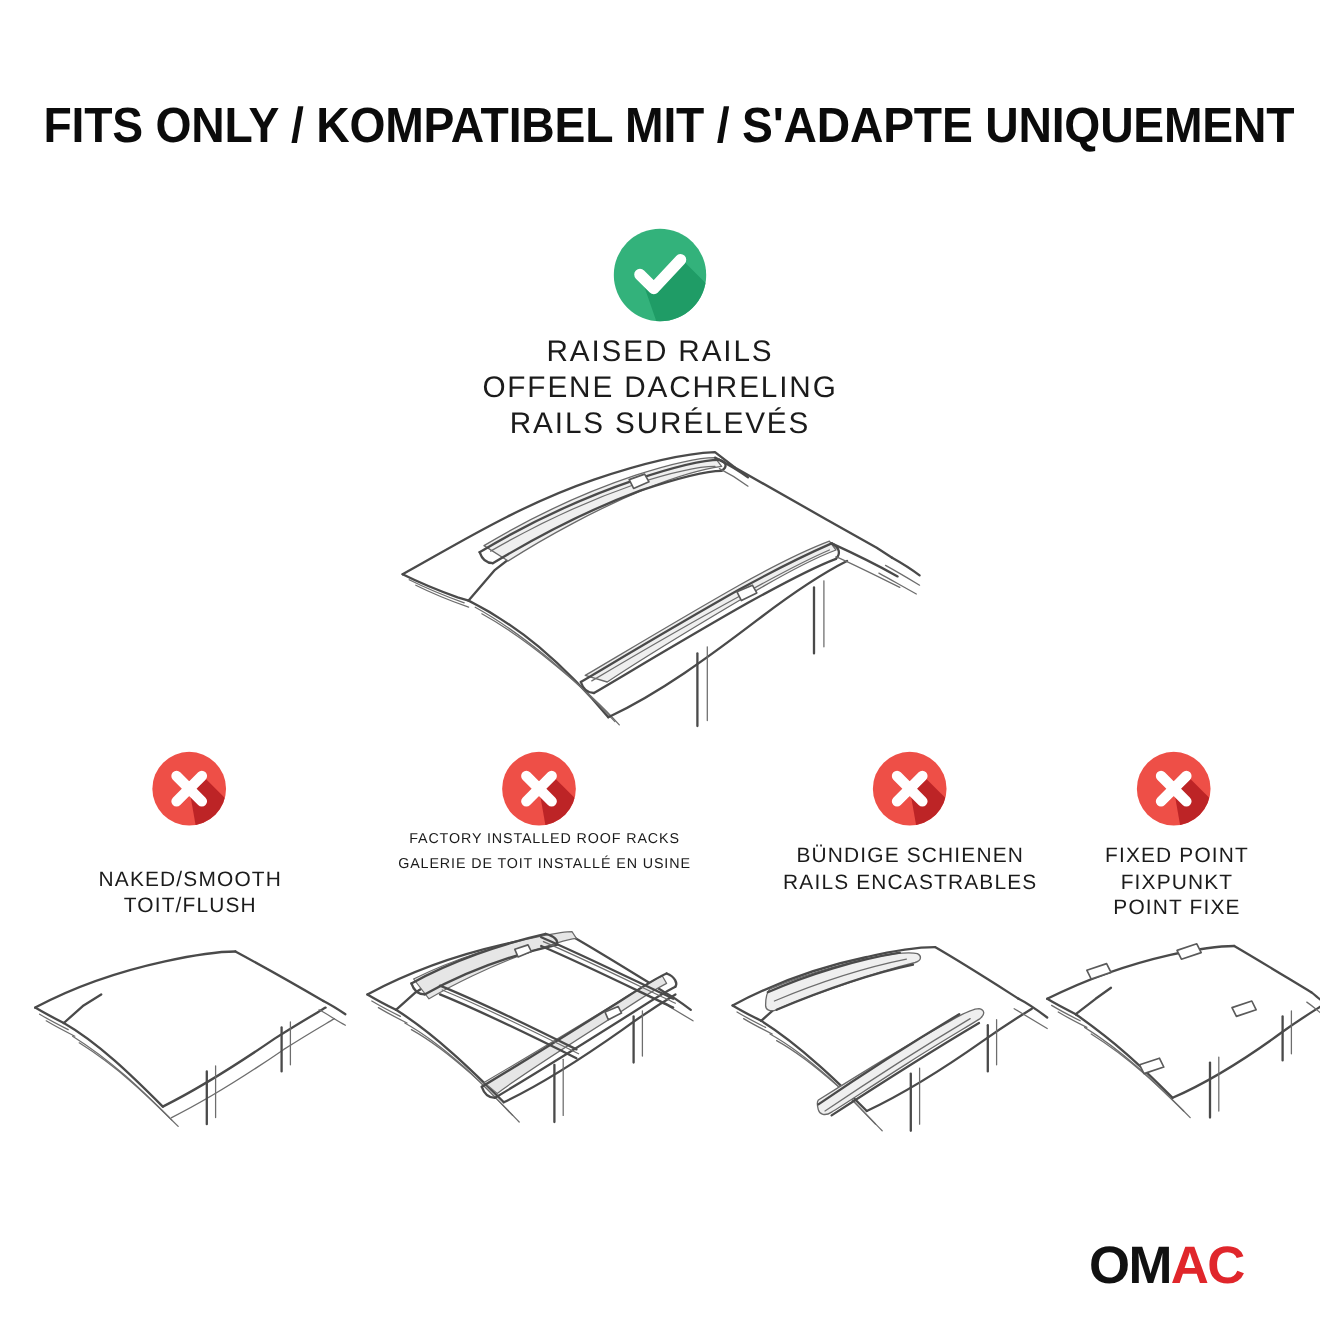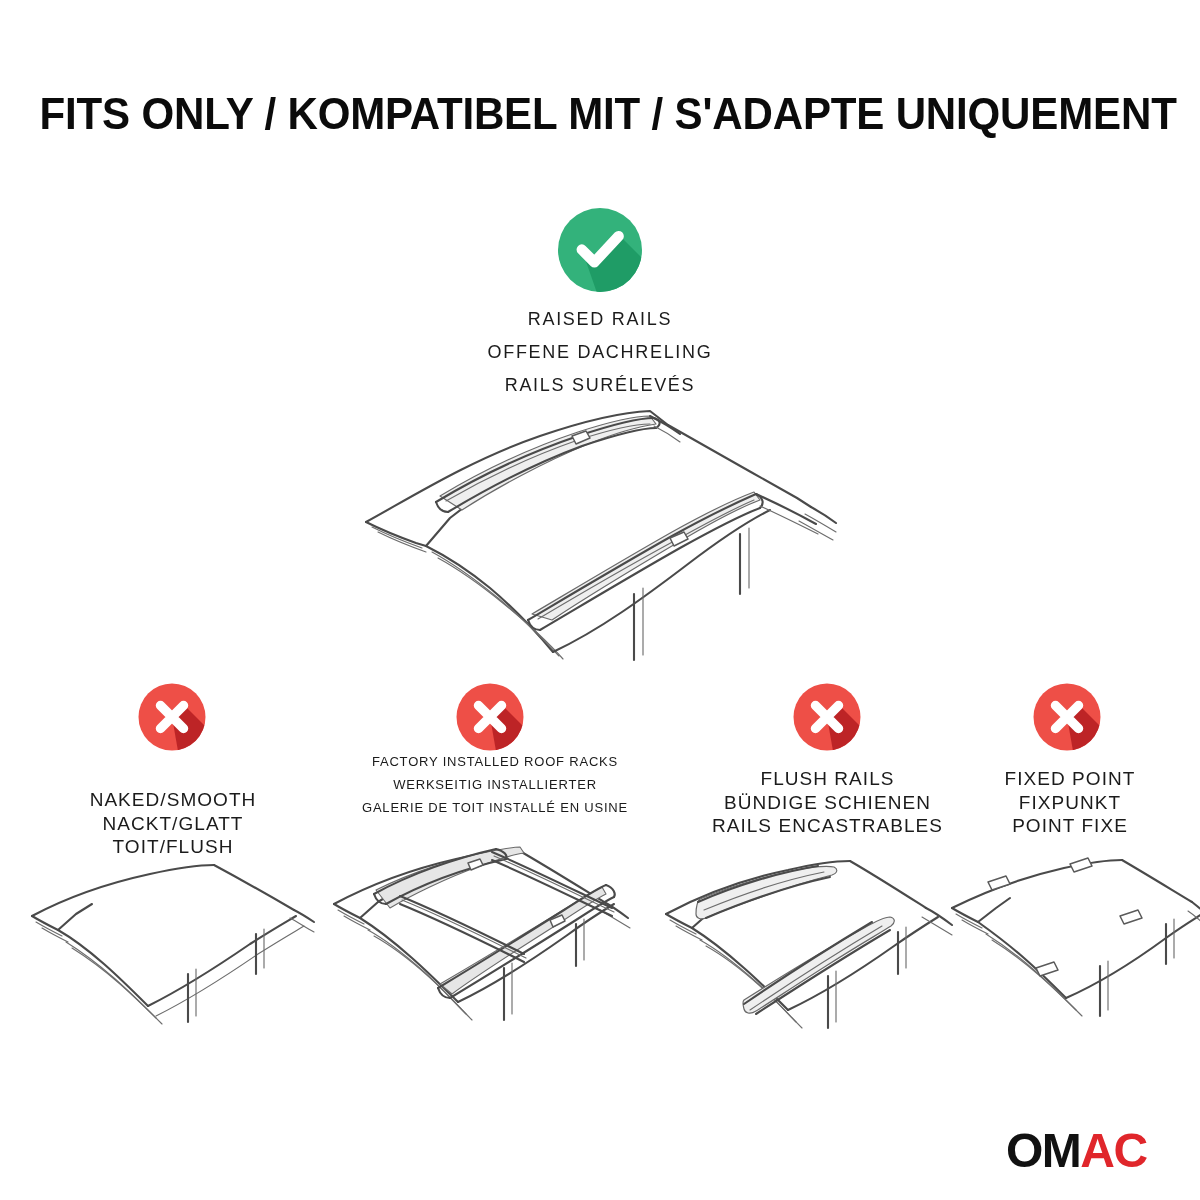--- a/index.html
+++ b/index.html
@@ -48,21 +48,21 @@
     display: block;
     white-space: nowrap;
   }
 
   
   .hero-label {
     position: absolute;
     left: 300px;
     top: 303px;
     width: 600px;
-    font-size: 18px;
+    font-size: 27px;
     line-height: 33px;
     letter-spacing: 1.7px;
   }
 
   
   .neg-label {
     position: absolute;
     font-size: 19px;
     line-height: 23.5px;
     letter-spacing: 1.05px;
@@ -107,21 +107,20 @@
   .mini3 { left: 652px; top: 852px; width: 322px; height: 212px; }
   .mini4 { left: 940px; top: 852px; width: 262px; height: 205px; }
 
   
   .logo {
     position: absolute;
     left: 990px;
     top: 1127px;
     width: 160px;
     height: 48px;
-    margin-left: 16px;
   }
   .logo-text {
     font-family: "Liberation Sans", sans-serif;
     font-weight: bold;
     font-size: 48px;
     line-height: 48px;
     letter-spacing: -1.5px;
     white-space: nowrap;
   }
   .logo-om { color: #111111; }
@@ -216,21 +215,20 @@
       </defs>
     <circle cx="34" cy="34" r="33.5" fill="#ee4f47" stroke="none"></circle>
     <g clip-path="url(#clipX1)">
       <path d="M34 34 L46 22 L68 44 L68 68 L40 68 Z" fill="#b71f22" stroke="none" opacity="0.9"></path>
     </g>
     <path d="M22.5 22.5 L45.5 45.5 M45.5 22.5 L22.5 45.5" fill="none" stroke="#ffffff" stroke-width="9.5" stroke-linecap="round"></path>
   </svg>
 </div>
 <div class="label-block neg-label l1">
   <span class="ln">NAKED/SMOOTH</span>
-  <span class="ln">NACKT/GLATT</span>
   <span class="ln">TOIT/FLUSH</span>
 </div>
 <div class="illus mini1">
   <svg viewBox="0 0 300 215" xmlns="http://www.w3.org/2000/svg">
     <path class="rail" d="M14 64 C44 48 86 32 132 22 C164 15 184 13 196 13"></path>
     <path class="rail" d="M196 13 C222 27 252 44 276 58"></path>
     <path class="rail" d="M14 64 C24 70 32 74 40 78"></path>
     <path class="rail" d="M40 78 C54 86 70 98 86 112 C102 126 118 142 130 154"></path>
     <path class="thin" d="M18 70 C28 76 36 80 44 84"></path>
     <path class="thin" d="M48 90 C64 100 80 112 96 126 C112 140 126 154 138 166"></path>
@@ -257,21 +255,20 @@
       </defs>
     <circle cx="34" cy="34" r="33.5" fill="#ee4f47" stroke="none"></circle>
     <g clip-path="url(#clipX2)">
       <path d="M34 34 L46 22 L68 44 L68 68 L40 68 Z" fill="#b71f22" stroke="none" opacity="0.9"></path>
     </g>
     <path d="M22.5 22.5 L45.5 45.5 M45.5 22.5 L22.5 45.5" fill="none" stroke="#ffffff" stroke-width="9.5" stroke-linecap="round"></path>
   </svg>
 </div>
 <div class="label-block neg-label l2">
   <span class="ln">FACTORY INSTALLED ROOF RACKS</span>
-  <span class="ln">WERKSEITIG INSTALLIERTER</span>
   <span class="ln">GALERIE DE TOIT INSTALLÉ EN USINE</span>
 </div>
 <div class="illus mini2">
   <svg viewBox="0 0 336 225" xmlns="http://www.w3.org/2000/svg">
 
     <path class="rail" d="M14 62 C44 46 88 28 136 17 C166 10 186 8 198 8"></path>
     <path class="rail" d="M198 8 C226 24 258 44 284 60"></path>
     <path class="rail" d="M14 62 C24 68 32 72 40 76"></path>
     <path class="rail" d="M40 76 C56 86 74 100 92 116 C110 132 126 148 138 160"></path>
     <path class="thin" d="M18 68 C28 74 36 78 44 82"></path>
@@ -319,21 +316,20 @@
         </clipPath>
       </defs>
     <circle cx="34" cy="34" r="33.5" fill="#ee4f47" stroke="none"></circle>
     <g clip-path="url(#clipX3)">
       <path d="M34 34 L46 22 L68 44 L68 68 L40 68 Z" fill="#b71f22" stroke="none" opacity="0.9"></path>
     </g>
     <path d="M22.5 22.5 L45.5 45.5 M45.5 22.5 L22.5 45.5" fill="none" stroke="#ffffff" stroke-width="9.5" stroke-linecap="round"></path>
   </svg>
 </div>
 <div class="label-block neg-label l3">
-  <span class="ln">FLUSH RAILS</span>
   <span class="ln">BÜNDIGE SCHIENEN</span>
   <span class="ln">RAILS ENCASTRABLES</span>
 </div>
 <div class="illus mini3">
   <svg viewBox="0 0 322 212" xmlns="http://www.w3.org/2000/svg">
     <path class="rail" d="M14 62 C44 46 88 28 136 18 C166 11 186 9 198 9"></path>
     <path class="rail" d="M198 9 C224 24 252 42 274 56"></path>
     <path class="rail" d="M14 62 C24 68 32 72 40 76"></path>
     <path class="rail" d="M40 76 C56 86 74 100 92 116 C108 130 124 146 136 158"></path>
     <path class="thin" d="M18 68 C28 74 36 78 44 82"></path>

